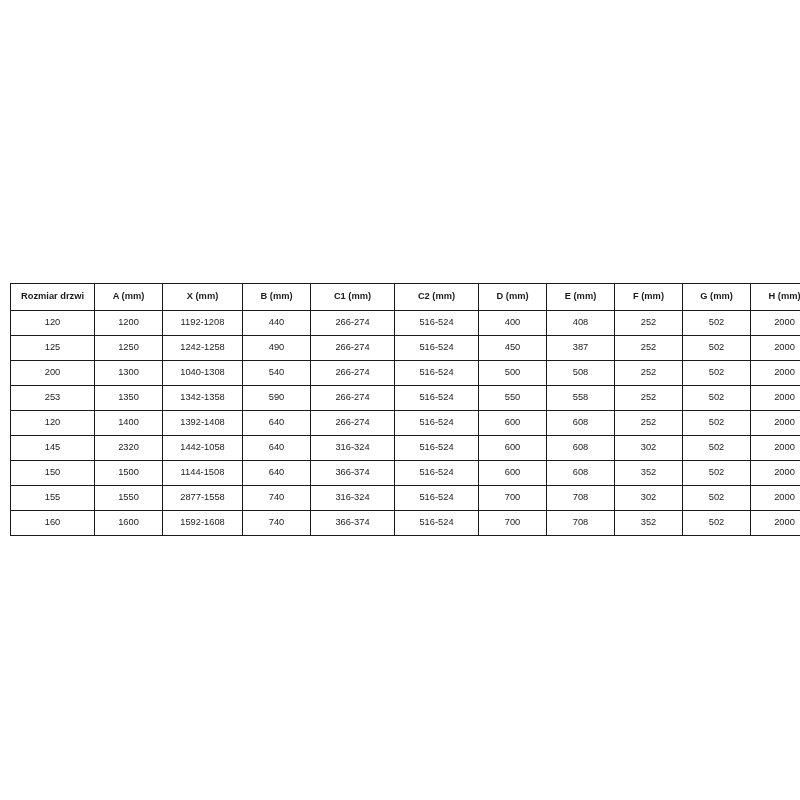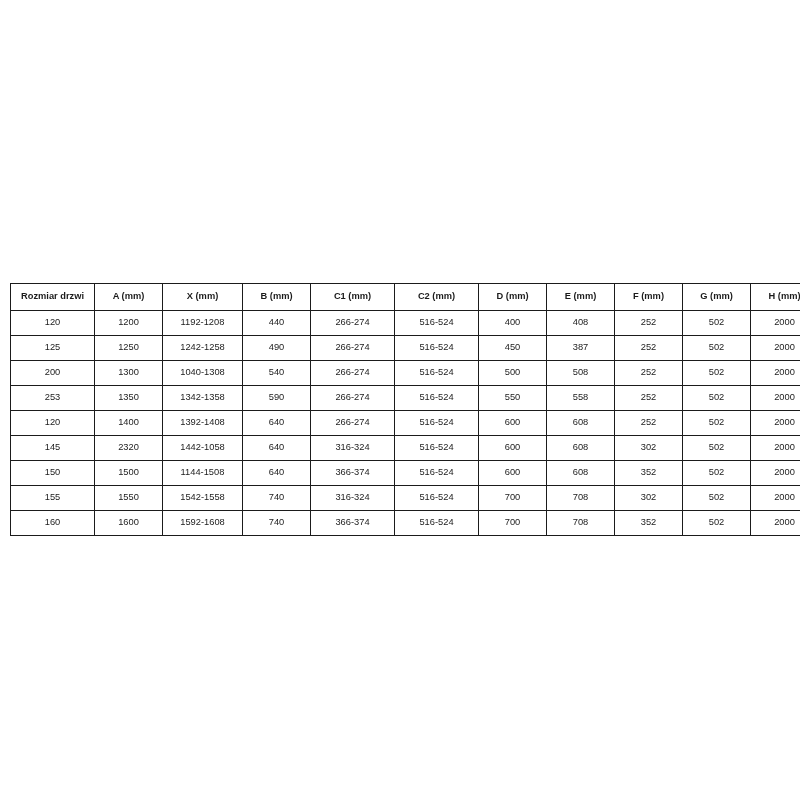--- a/index.html
+++ b/index.html
@@ -185,21 +185,21 @@
           <td>516-524</td>
           <td>600</td>
           <td>608</td>
           <td>352</td>
           <td>502</td>
           <td>2000</td>
         </tr>
         <tr>
           <td>155</td>
           <td>1550</td>
-          <td>1542-1558</td>
+          <td>2877-1558</td>
           <td>740</td>
           <td>316-324</td>
           <td>516-524</td>
           <td>700</td>
           <td>708</td>
           <td>302</td>
           <td>502</td>
           <td>2000</td>
         </tr>
         <tr>

